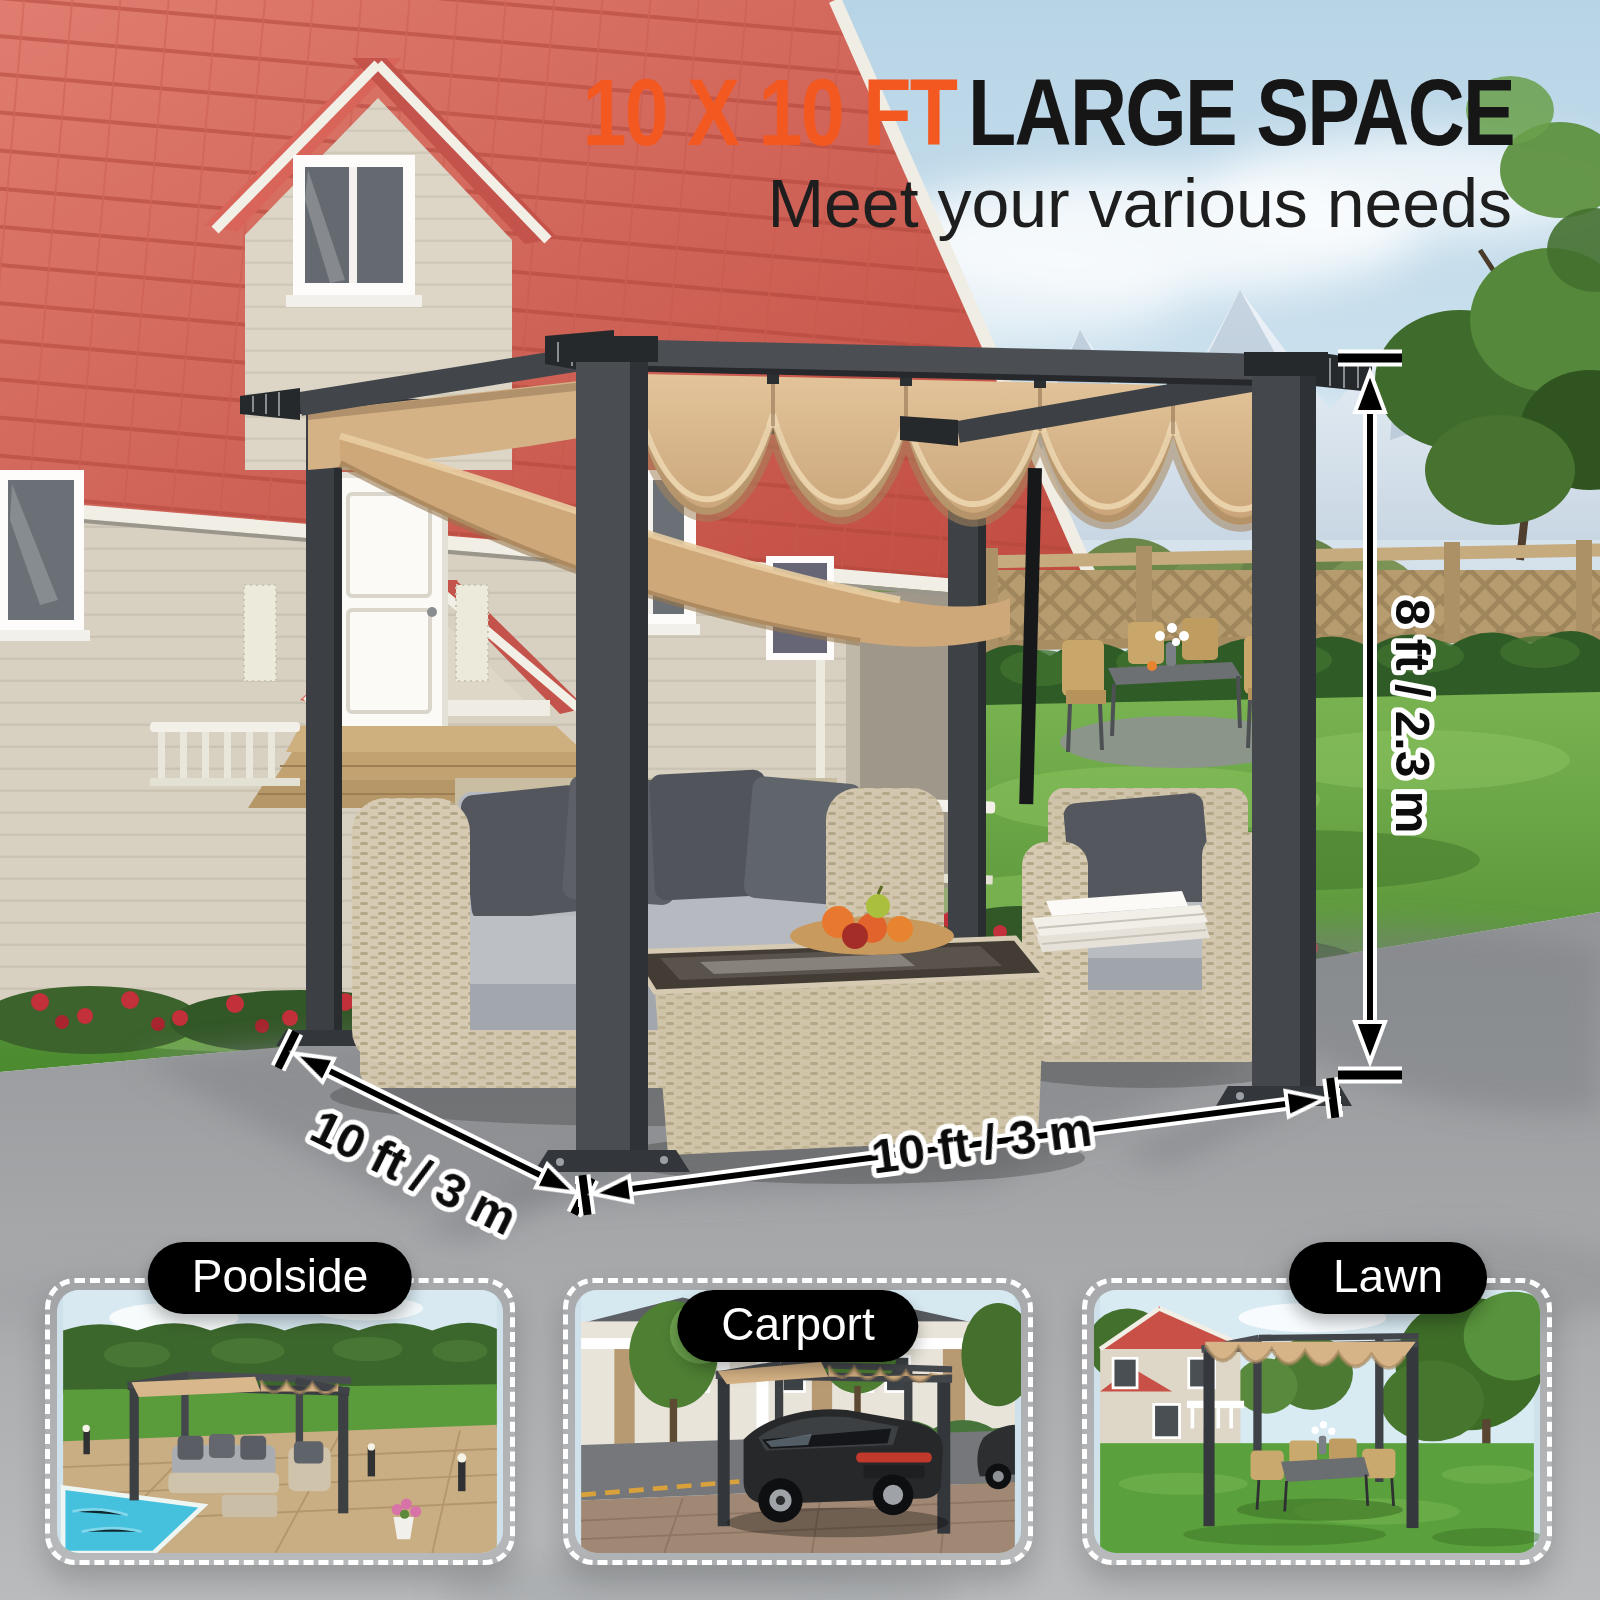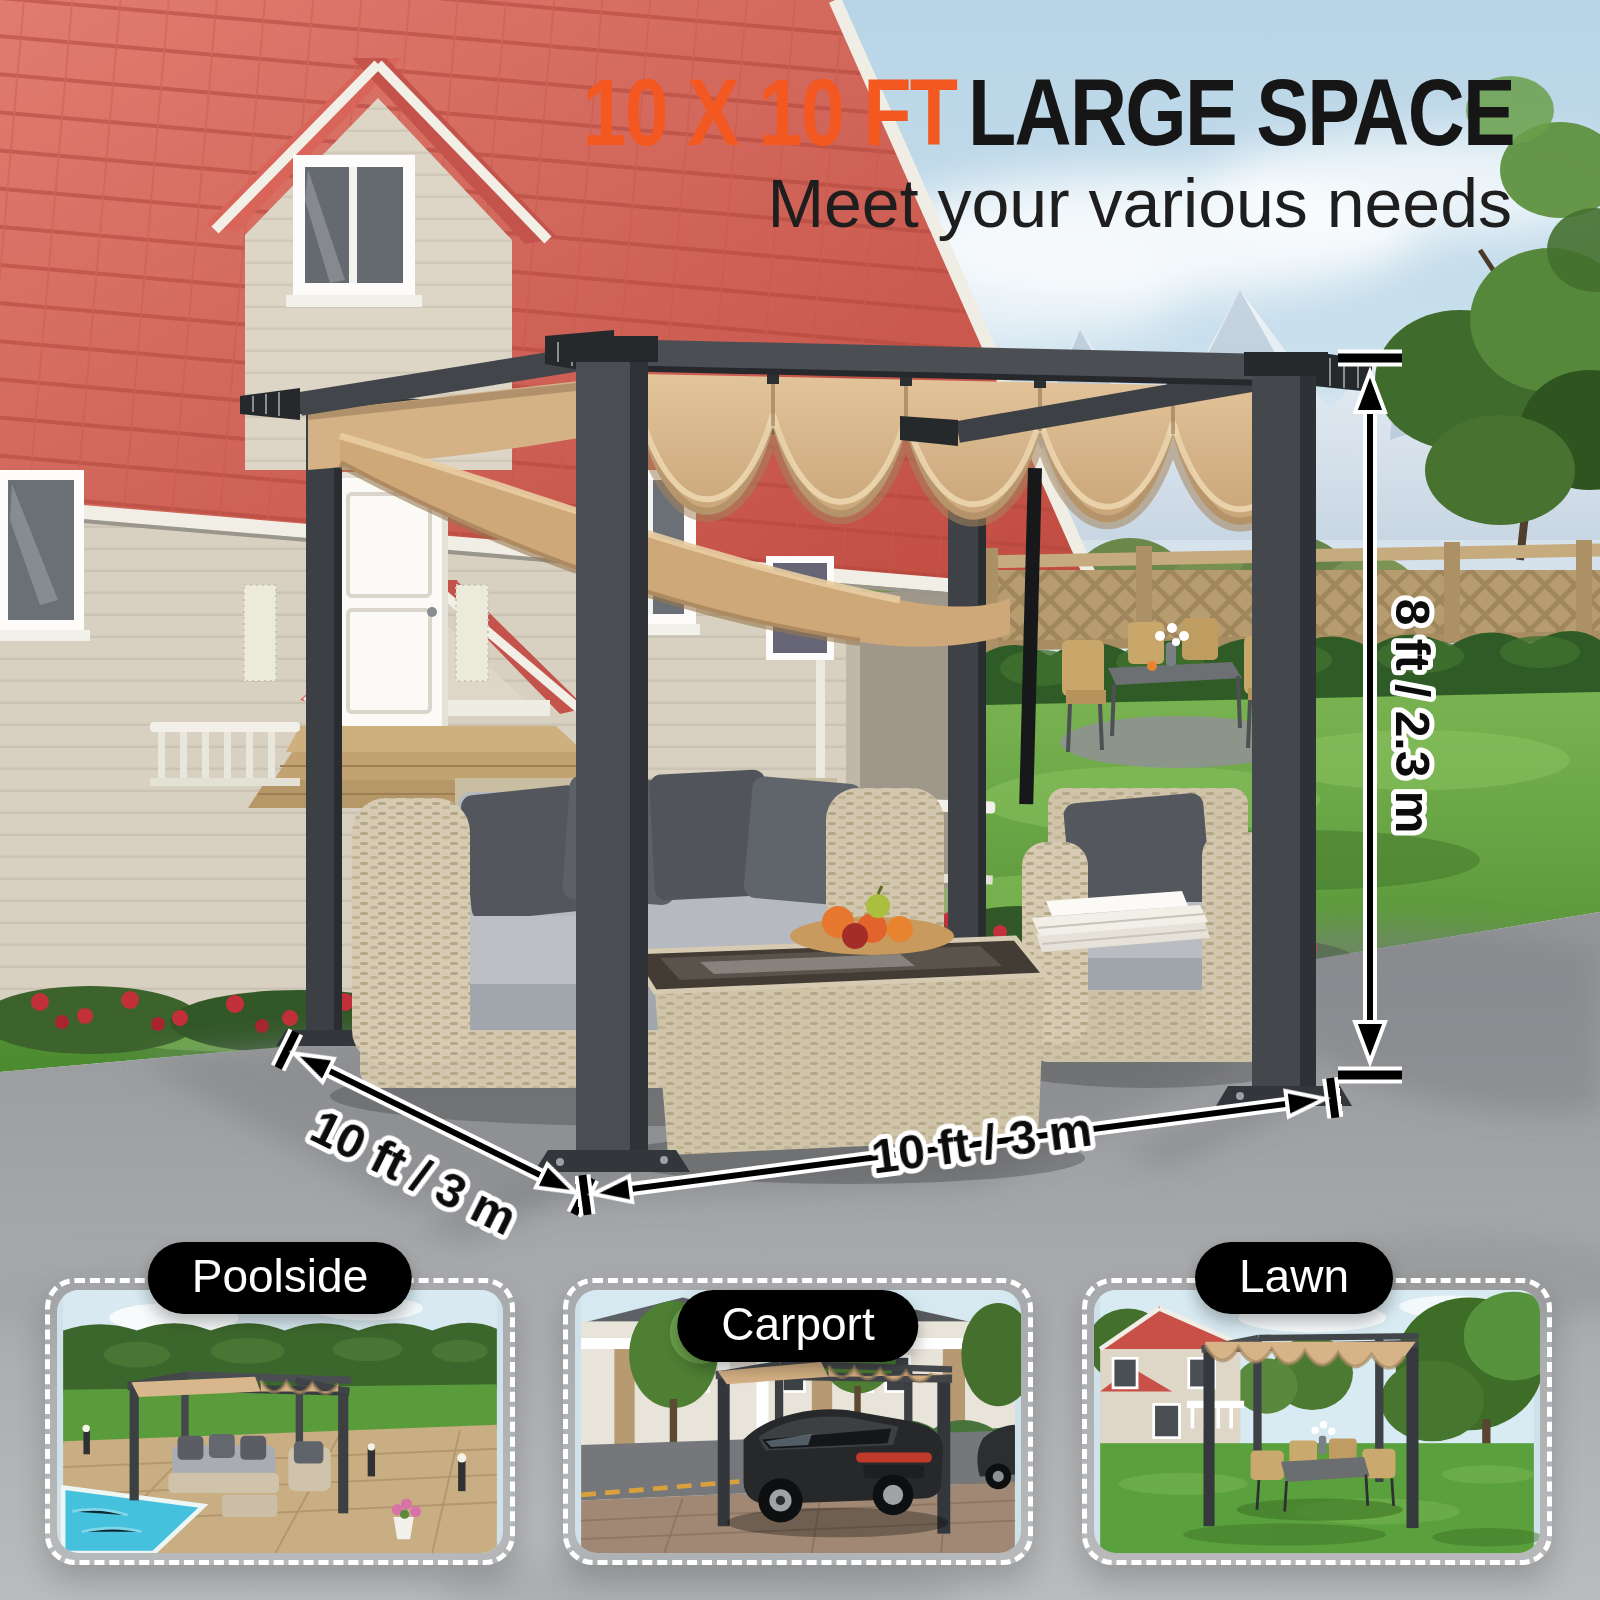--- a/index.html
+++ b/index.html
@@ -22,21 +22,21 @@
   .panel{position:absolute;top:1278px;width:470px;height:287px;box-sizing:border-box;
          border:5px dashed #fff;border-radius:30px;padding:7px;
          box-shadow:0 16px 30px rgba(0,0,0,.18);}
   .panel-img{width:100%;height:100%;border-radius:22px;overflow:hidden;background:#cfe2ec;}
   .panel-img svg{display:block;width:100%;height:100%;}
   .p1{left:45px;} .p2{left:563px;} .p3{left:1082px;}
   .pill{position:absolute;top:1242px;height:72px;line-height:68px;padding:0 44px;
         border-radius:36px;background:#000000;color:#fff;font-size:46px;
         transform:translateX(-50%);box-shadow:0 8px 16px rgba(0,0,0,.28);z-index:5;
         white-space:nowrap;}
-  .pl1{left:280px;} .pl2{left:798px;margin-top:48px;} .pl3{left:1294px;}
+  .pl1{left:280px;} .pl2{left:798px;margin-top:48px;} .pl3{left:1388px;}
 </style>
 </head>
 <body>
 
 <div class="canvas">
 
 <svg class="scene" viewBox="0 0 1600 1600">
   <defs>
     <linearGradient id="gSky" x1="0" y1="0" x2="0" y2="1">
       <stop offset="0" stop-color="#b7d4e6"></stop>

